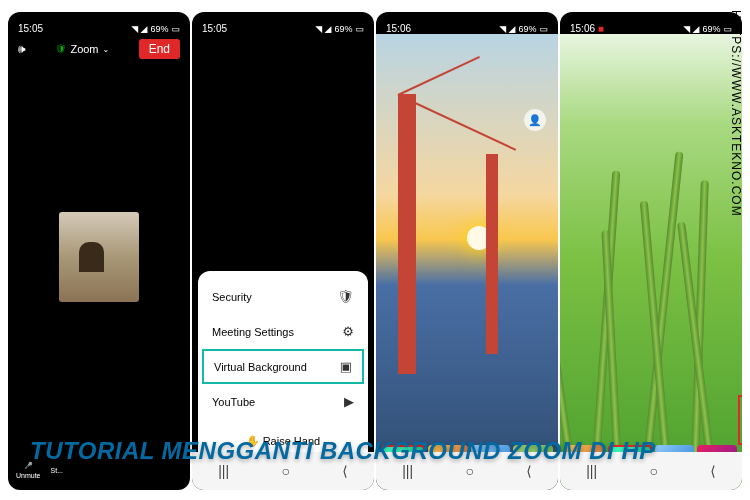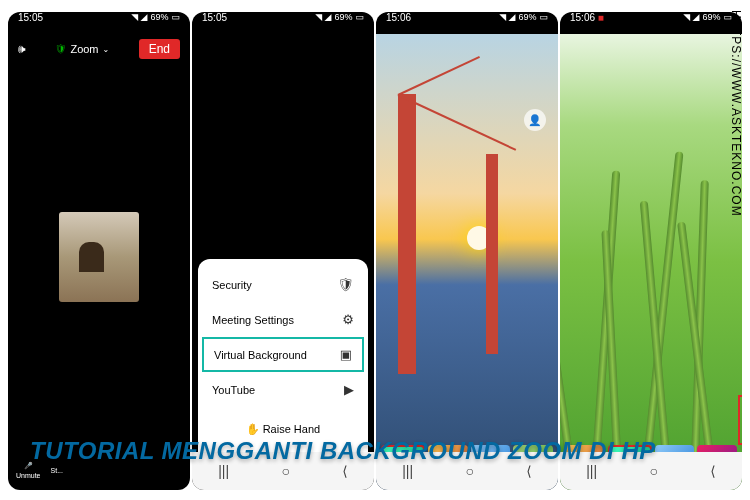--- a/index.html
+++ b/index.html
@@ -1,37 +1,37 @@
 <!DOCTYPE html>
 <html><head>
   <meta charset="utf-8">
   <style>
     * { margin: 0; padding: 0; box-sizing: border-box; }
     body { width: 750px; height: 500px; background: #fff; font-family: -apple-system, BlinkMacSystemFont, sans-serif; overflow: hidden; position: relative; }
     
     .phones-container { display: flex; gap: 2px; padding: 12px 8px 0 8px; height: 490px; }
     .phone { flex: 1; background: #000; border-radius: 12px; overflow: hidden; position: relative; display: flex; flex-direction: column; }
     
-    .status-bar { height: 22px; display: flex; justify-content: space-between; align-items: flex-start; padding: 0 10px; color: #fff; font-size: 10px; font-weight: 500; }
+    .status-bar { height: 22px; display: flex; justify-content: space-between; align-items: flex-end; padding: 0 10px; color: #fff; font-size: 10px; font-weight: 500; }
     .status-right { display: flex; gap: 3px; align-items: center; font-size: 9px; }
     
     
     .zoom-header { height: 30px; display: flex; justify-content: space-between; align-items: center; padding: 0 10px; }
     .speaker-icon { color: #fff; font-size: 12px; }
     .zoom-title { color: #fff; font-size: 11px; display: flex; align-items: center; gap: 4px; }
     .zoom-shield { color: #0b0; font-size: 9px; }
     .end-btn { background: #e02828; color: #fff; font-size: 12px; padding: 3px 10px; border-radius: 3px; }
     .video-area { flex: 1; display: flex; align-items: center; justify-content: center; }
     .video-thumb { width: 80px; height: 90px; background: linear-gradient(180deg, #d4c9b8 0%, #a89878 50%, #8b7355 100%); border-radius: 3px; position: relative; overflow: hidden; }
     .video-thumb::after { content: ''; position: absolute; left: 20px; top: 30px; width: 25px; height: 30px; background: #3a2a1a; border-radius: 10px 10px 0 0; }
     .bottom-bar { height: 40px; display: flex; align-items: center; padding: 0 8px; gap: 10px; }
     .bottom-item { color: #fff; font-size: 7px; display: flex; flex-direction: column; align-items: center; gap: 2px; }
     
     
-    .menu-sheet { position: absolute; bottom: 36px; left: 6px; right: 6px; background: #fff; border-radius: 12px 12px 0 0; padding: 8px 0; }
+    .menu-sheet { position: absolute; bottom: 24px; left: 6px; right: 6px; background: #fff; border-radius: 12px 12px 0 0; padding: 8px 0; }
     .menu-item { display: flex; justify-content: space-between; align-items: center; padding: 10px 14px; font-size: 11px; font-weight: 500; color: #000; }
     .menu-item.highlight { border: 2px solid #14b8a6; margin: 0 4px; padding: 8px 10px; }
     .menu-item.faded { color: #e02828; }
     .menu-icon { font-size: 13px; color: #333; }
     .raise-hand { background: #fff; margin: 6px 8px 0 8px; padding: 10px; border-radius: 8px; text-align: center; font-size: 11px; font-weight: 400; }
     .nav-bar { position: absolute; bottom: 0; left: 0; right: 0; height: 38px; background: #f5f5f5; display: flex; justify-content: space-around; align-items: center; }
     .nav-btn { font-size: 14px; color: #444; }
     
     
     .bg-image { flex: 1; position: relative; }

